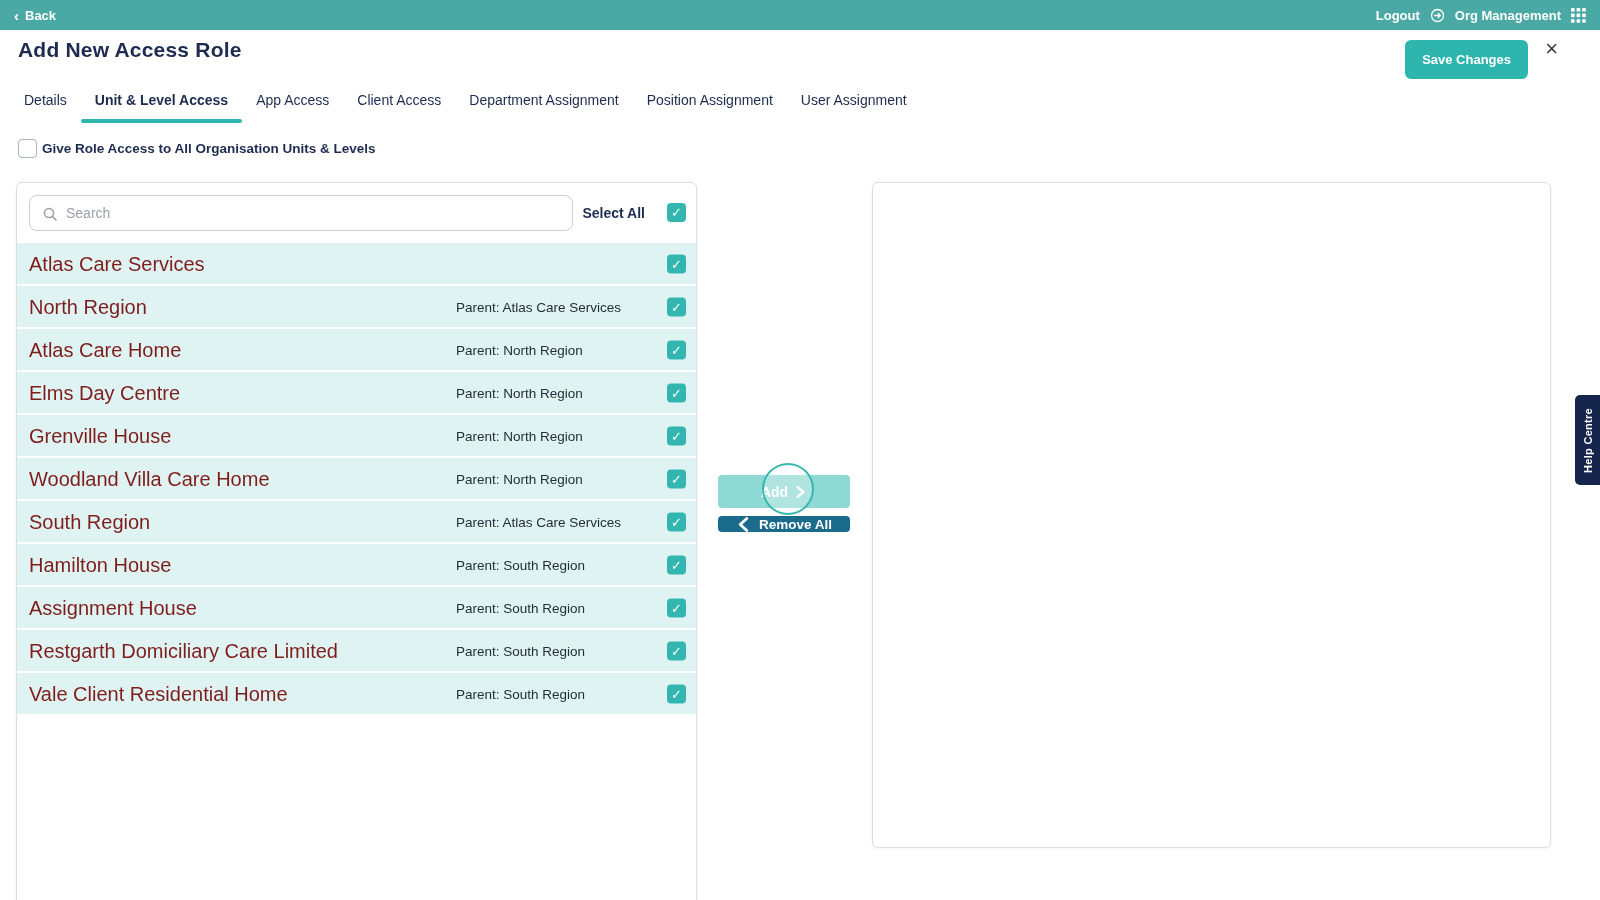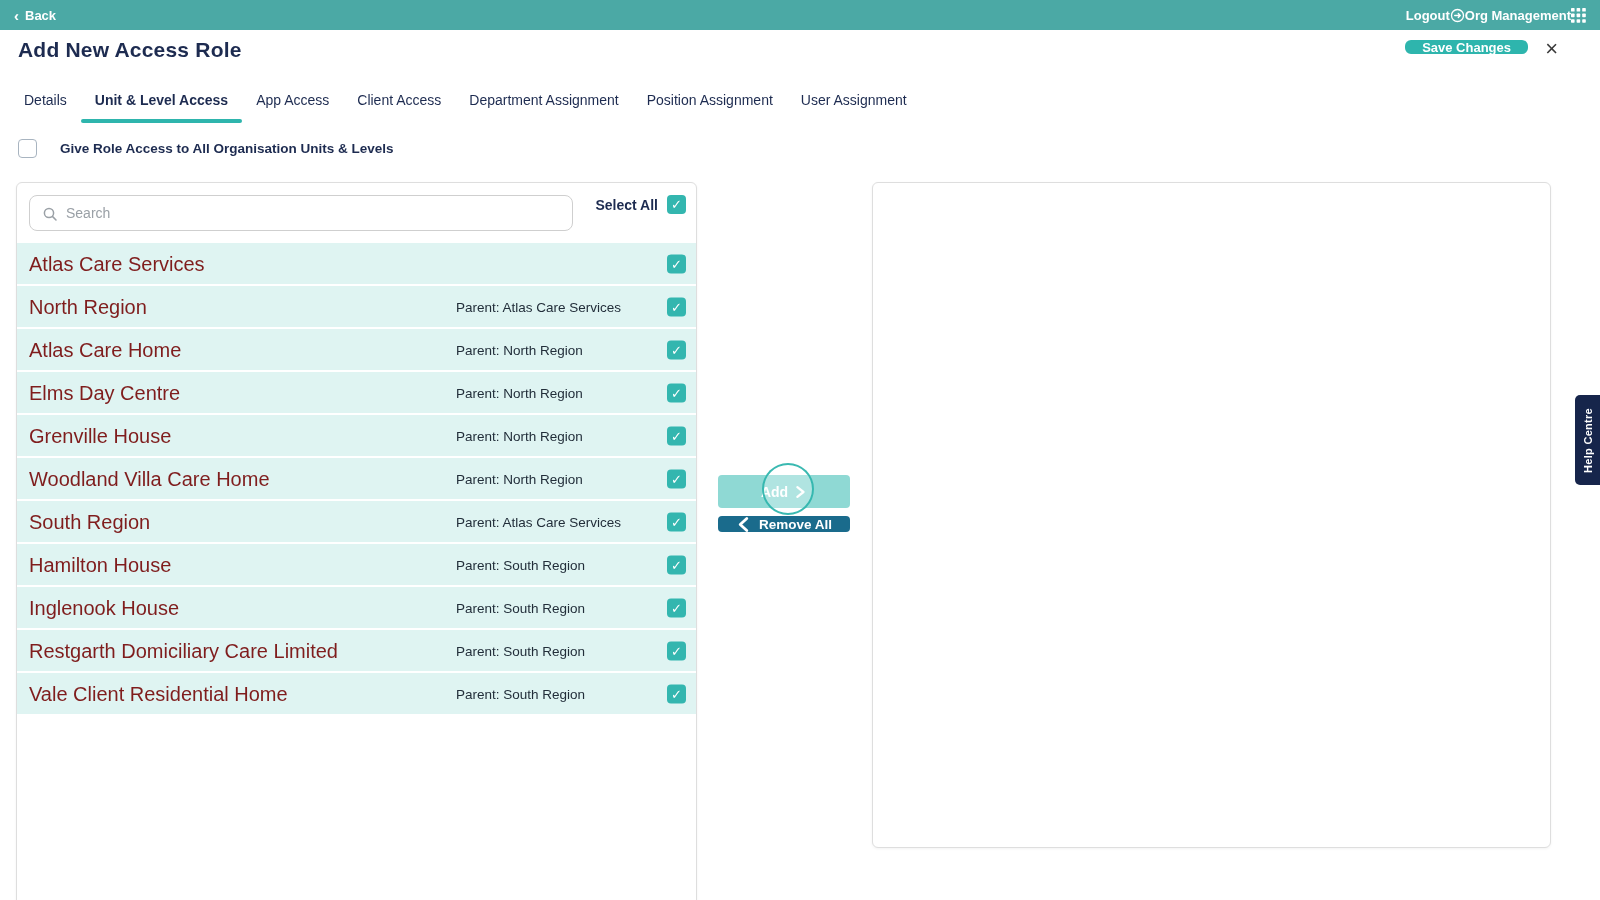--- a/index.html
+++ b/index.html
@@ -7,57 +7,57 @@
   body {
     font-family:"Liberation Sans","DejaVu Sans",sans-serif;
     background:#ffffff; position:relative; overflow:hidden; color:#1D2B50;
   }
 
   
   .topbar{position:absolute;top:0;left:0;right:0;height:30px;background:#4BA9A5;color:#fff;
     display:flex;align-items:center;justify-content:space-between;padding:0 14px;font-size:13px;font-weight:600;}
   .back{display:flex;align-items:center;gap:6px;cursor:pointer;}
   .back-chev{font-size:15px;line-height:1;}
-  .topbar-right{display:flex;align-items:center;}
+  .topbar-right{display:flex;align-items:center;gap:10px;}
   .icon-btn{display:flex;align-items:center;cursor:pointer;}
 
   
   .page-title{position:absolute;left:18px;top:38px;font-size:21px;font-weight:700;color:#1D2B50;letter-spacing:.2px;}
-  .save-btn{position:absolute;right:72px;top:40px;height:14px;padding:0 17px;background:#2EB5AD;color:#fff;
+  .save-btn{position:absolute;right:72px;top:40px;height:39px;padding:0 17px;background:#2EB5AD;color:#fff;
     border:none;border-radius:6px;font-size:13px;font-weight:700;cursor:pointer;font-family:inherit;}
   .close{position:absolute;right:42px;top:38px;font-size:22px;color:#3a3a3a;cursor:pointer;line-height:1;}
 
   
   .tabs{position:absolute;top:82px;left:10px;display:flex;}
   .tab{padding:10px 14px 15px;font-size:14px;font-weight:500;color:#1D2B50;position:relative;cursor:pointer;white-space:nowrap;}
   .tab.active{font-weight:600;}
   .tab.active::after{content:"";position:absolute;left:0;right:0;bottom:0;height:4px;background:#2EB5AD;border-radius:3px;}
 
   
-  .all-access{position:absolute;top:139px;left:18px;display:flex;align-items:center;gap:23px;
+  .all-access{position:absolute;top:139px;left:18px;display:flex;align-items:center;gap:5px;
     font-size:13.5px;font-weight:600;color:#1D2B50;cursor:default;}
   .cb{width:19px;height:19px;border-radius:4px;flex:0 0 auto;position:relative;cursor:pointer;}
   .cb.unchecked{background:#fff;border:1px solid #A8B4C0;}
   .cb.checked{background:#33B6AF;}
   .cb.checked::after{content:"\2713";position:absolute;inset:0;display:flex;align-items:center;justify-content:center;
     color:#fff;font-size:13px;font-weight:700;font-family:"DejaVu Sans",sans-serif;}
 
   
   .panel{position:absolute;top:182px;background:#fff;border:1px solid #DEDEDE;border-radius:6px;
     box-shadow:0 1px 3px rgba(0,0,0,.05);}
   .panel.left{left:16px;width:681px;height:854px;}
   .panel.right{left:872px;width:679px;height:666px;}
 
   .panel-head{position:relative;height:60px;}
   .search{position:absolute;left:12px;top:12px;width:544px;height:36px;border:1px solid #CFCFCF;border-radius:8px;
     display:flex;align-items:center;padding-left:36px;background:#fff;}
   .search svg{position:absolute;left:12px;top:10px;}
   .search input{border:none;outline:none;flex:1;font-size:14px;font-family:inherit;color:#333;background:transparent;}
   .search input::placeholder{color:#9AA0A6;}
-  .select-all{position:absolute;right:10px;top:12px;display:flex;align-items:center;gap:9px;
+  .select-all{position:absolute;right:10px;top:20px;display:flex;align-items:center;gap:22px;
     font-size:14px;font-weight:600;color:#1D2B50;}
 
   
   .rows{margin-top:0;}
   .row{position:relative;height:43px;background:#DFF4F2;border-bottom:2px solid #fff;cursor:pointer;}
   .row-name{position:absolute;left:12px;top:50%;transform:translateY(-50%);font-size:20px;color:#7f1d1d;}
   .row-parent{position:absolute;left:439px;top:50%;transform:translateY(-50%);font-size:13.5px;color:#222E3A;}
   .row .cb{position:absolute;right:10px;top:50%;transform:translateY(-50%);}
 
   
@@ -179,21 +179,21 @@
     <span class="row-name">South Region</span>
     <span class="row-parent">Parent: Atlas Care Services</span>
     <span class="cb checked"></span>
   </div>
       <div class="row">
     <span class="row-name">Hamilton House</span>
     <span class="row-parent">Parent: South Region</span>
     <span class="cb checked"></span>
   </div>
       <div class="row">
-    <span class="row-name">Inglenook House</span>
+    <span class="row-name">Assignment House</span>
     <span class="row-parent">Parent: South Region</span>
     <span class="cb checked"></span>
   </div>
       <div class="row">
     <span class="row-name">Restgarth Domiciliary Care Limited</span>
     <span class="row-parent">Parent: South Region</span>
     <span class="cb checked"></span>
   </div>
       <div class="row">
     <span class="row-name">Vale Client Residential Home</span>

